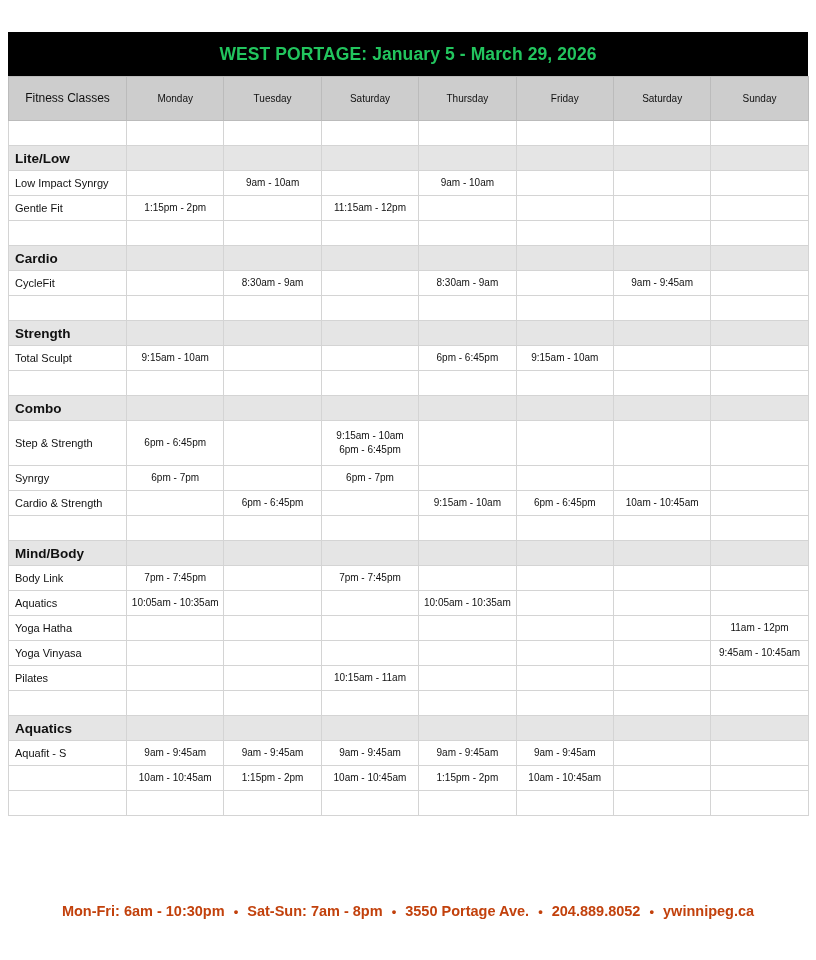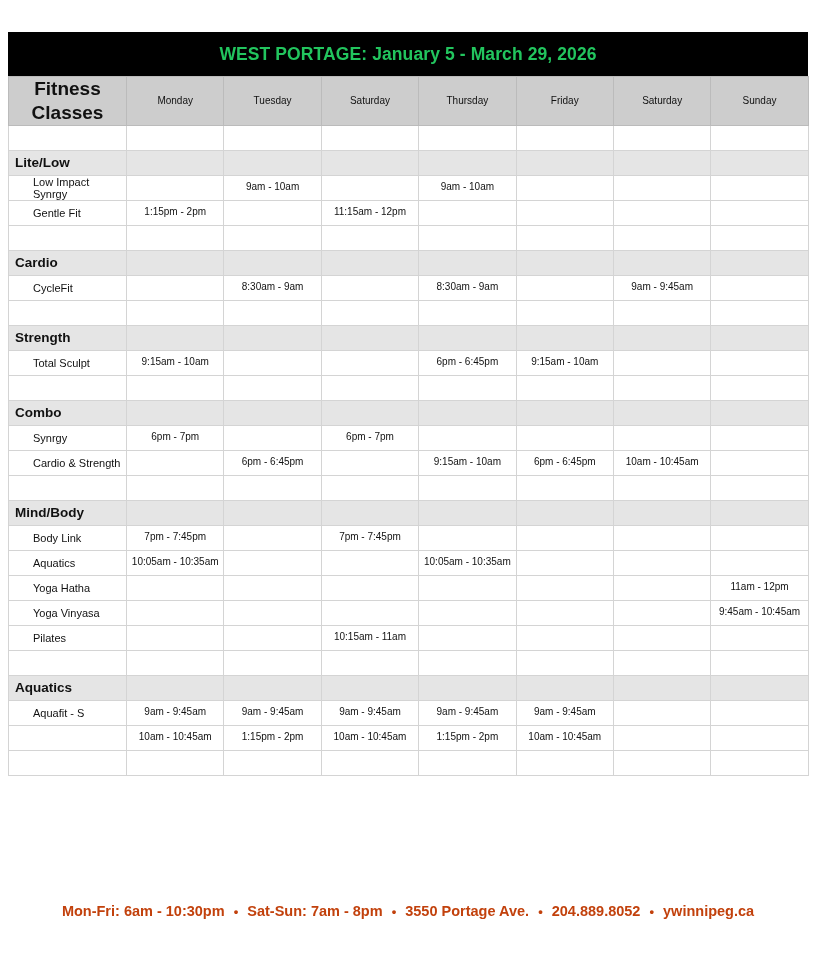--- a/index.html
+++ b/index.html
@@ -69,22 +69,22 @@
   tr.head-row th {
     background: #cdcdcd;
     height: 44px;
     font-size: 10px;
     font-weight: normal;
     text-align: center;
     color: #111111;
     border-color: #bbbbbb;
   }
   tr.head-row th.head-label {
-    font-size: 19px;
-    font-weight: bold;
+    font-size: 12px;
+    font-weight: normal;
     line-height: 1.25;
   }
 
   
   tr.spacer-row td {
     height: 25px;
     background: #ffffff;
   }
 
   
@@ -99,21 +99,21 @@
     color: #111111;
   }
 
   
   tr.class-row td {
     height: 25px;
     background: #ffffff;
   }
   tr.class-row td.cls-label {
     font-size: 11px;
-    padding-left: 24px;
+    padding-left: 6px;
     text-align: left;
     color: #111111;
   }
   tr.class-row td.cls-time {
     font-size: 10px;
     text-align: center;
     color: #111111;
     line-height: 1.45;
   }
   tr.class-row.tall td {
@@ -283,20 +283,30 @@
         <tr class="section-row">
           <td class="sec-label">Combo</td>
           <td></td>
           <td></td>
           <td></td>
           <td></td>
           <td></td>
           <td></td>
           <td></td>
         </tr>
+        <tr class="class-row tall">
+          <td class="cls-label">Step &amp; Strength</td>
+          <td class="cls-time">6pm - 6:45pm</td>
+          <td class="cls-time"></td>
+          <td class="cls-time">9:15am - 10am<br>6pm - 6:45pm</td>
+          <td class="cls-time"></td>
+          <td class="cls-time"></td>
+          <td class="cls-time"></td>
+          <td class="cls-time"></td>
+        </tr>
         <tr class="class-row">
           <td class="cls-label">Synrgy</td>
           <td class="cls-time">6pm - 7pm</td>
           <td class="cls-time"></td>
           <td class="cls-time">6pm - 7pm</td>
           <td class="cls-time"></td>
           <td class="cls-time"></td>
           <td class="cls-time"></td>
           <td class="cls-time"></td>
         </tr>

